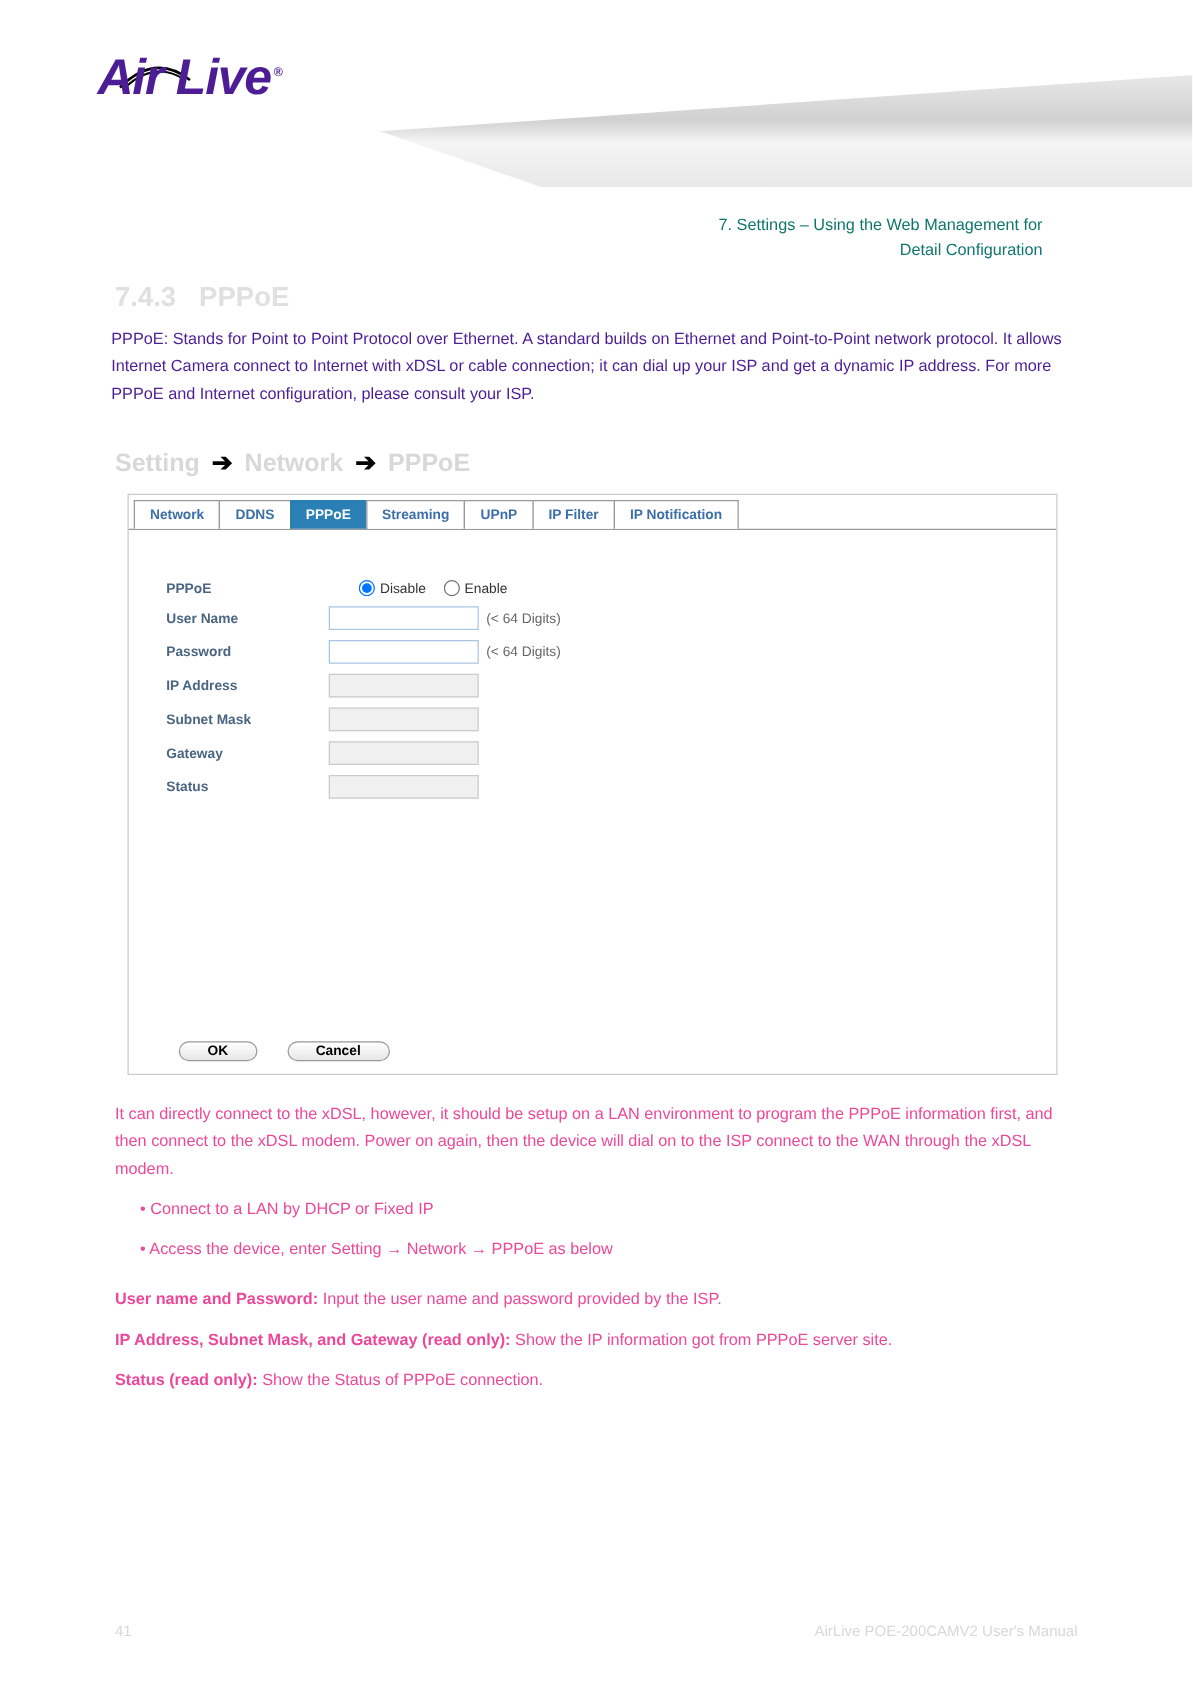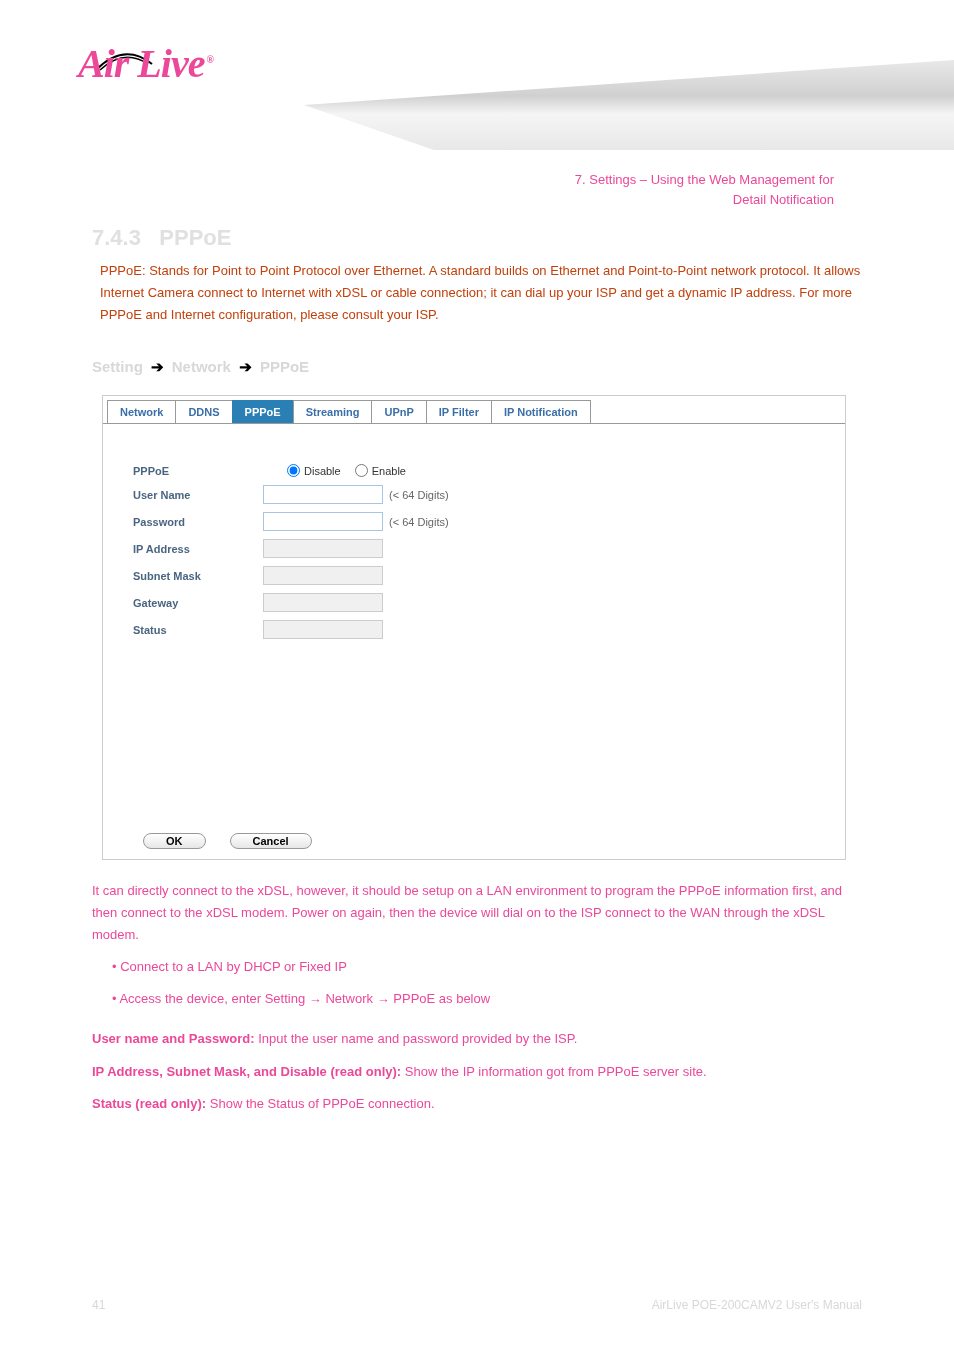--- a/index.html
+++ b/index.html
@@ -23,71 +23,71 @@
       background: linear-gradient(to bottom, #e8e8e8 0%, #d0d0d0 40%, #f5f5f5 60%, #e8e8e8 100%);
       clip-path: polygon(0 50%, 100% 0%, 100% 100%, 20% 100%);
     }
     .logo {
       position: absolute;
       top: 40px;
       left: 78px;
       width: 190px;
     }
     .logo-text {
-      font-family: Liberation Serif, serif;
+      font-family: Liberation Sans, sans-serif;
       font-style: italic;
       font-weight: bold;
       font-size: 40px;
-      color: #ec4899;
+      color: #4c1d95;
       position: relative;
       letter-spacing: -1px;
     }
     .logo-arc {
       position: absolute;
       top: 10px;
       left: 16px;
       width: 60px;
       height: 22px;
     }
     .logo-r {
       font-size: 10px;
       vertical-align: super;
       margin-left: 2px;
     }
     .chapter-ref {
       position: absolute;
       top: 170px;
       right: 120px;
-      color: #ec4899;
+      color: #0f766e;
       font-size: 13px;
       text-align: right;
       line-height: 1.5;
     }
     .section-title {
       position: absolute;
       top: 225px;
       left: 92px;
       font-size: 22px;
       font-weight: bold;
       color: #e0e0e0;
     }
     .section-intro {
       position: absolute;
       top: 260px;
-      left: 100px;
+      left: 89px;
       width: 770px;
       font-size: 13px;
-      color: #c2410c;
+      color: #4c1d95;
       line-height: 1.7;
     }
     .breadcrumb {
       position: absolute;
       top: 358px;
       left: 92px;
-      font-size: 15px;
+      font-size: 20px;
       font-weight: bold;
       color: #d8d8d8;
     }
     .breadcrumb .arrow {
       color: #000;
       margin: 0 4px;
     }
     .screenshot {
       position: absolute;
       top: 395px;
@@ -213,21 +213,21 @@
 <div class="logo">
   <svg class="logo-arc" viewBox="0 0 60 22">
     <path d="M2 20 Q30 -8 58 14" stroke="#000" stroke-width="2" fill="none"></path>
     <path d="M6 20 Q30 -2 54 14" stroke="#000" stroke-width="1.5" fill="none"></path>
   </svg>
   <span class="logo-text">Air Live<span class="logo-r">®</span></span>
 </div>
 
 <div class="chapter-ref">
   <div>7. Settings – Using the Web Management for</div>
-  <div>Detail Notification</div>
+  <div>Detail Configuration</div>
 </div>
 
 <div class="section-title">
   <span>7.4.3</span>&nbsp;&nbsp;&nbsp;<span>PPPoE</span>
 </div>
 
 <div class="section-intro">PPPoE: Stands for Point to Point Protocol over Ethernet. A standard builds on Ethernet and Point-to-Point network protocol. It allows Internet Camera connect to Internet with xDSL or cable connection; it can dial up your ISP and get a dynamic IP address. For more PPPoE and Internet configuration, please consult your ISP.</div>
 
 <div class="breadcrumb">
   <span>Setting</span>
@@ -288,20 +288,20 @@
     <button class="btn">OK</button>
     <button class="btn">Cancel</button>
   </div>
 </div>
 
 <div class="description">
   <p>It can directly connect to the xDSL, however, it should be setup on a LAN environment to program the PPPoE information first, and then connect to the xDSL modem. Power on again, then the device will dial on to the ISP connect to the WAN through the xDSL modem.</p>
   <p style="margin-left:20px;">• <span>Connect to a LAN by DHCP or Fixed IP</span></p>
   <p style="margin-left:20px; margin-bottom:18px;">• <span>Access the device, enter Setting → Network → PPPoE as below</span></p>
   <p><strong>User name and Password:</strong> <span>Input the user name and password provided by the ISP.</span></p>
-  <p><strong>IP Address, Subnet Mask, and Disable (read only):</strong> <span>Show the IP information got from PPPoE server site.</span></p>
+  <p><strong>IP Address, Subnet Mask, and Gateway (read only):</strong> <span>Show the IP information got from PPPoE server site.</span></p>
   <p><strong>Status (read only):</strong> <span>Show the Status of PPPoE connection.</span></p>
 </div>
 
 <div class="footer">
   <span>41</span>
   <span>AirLive POE-200CAMV2 User's Manual</span>
 </div>
 
 </body></html>

